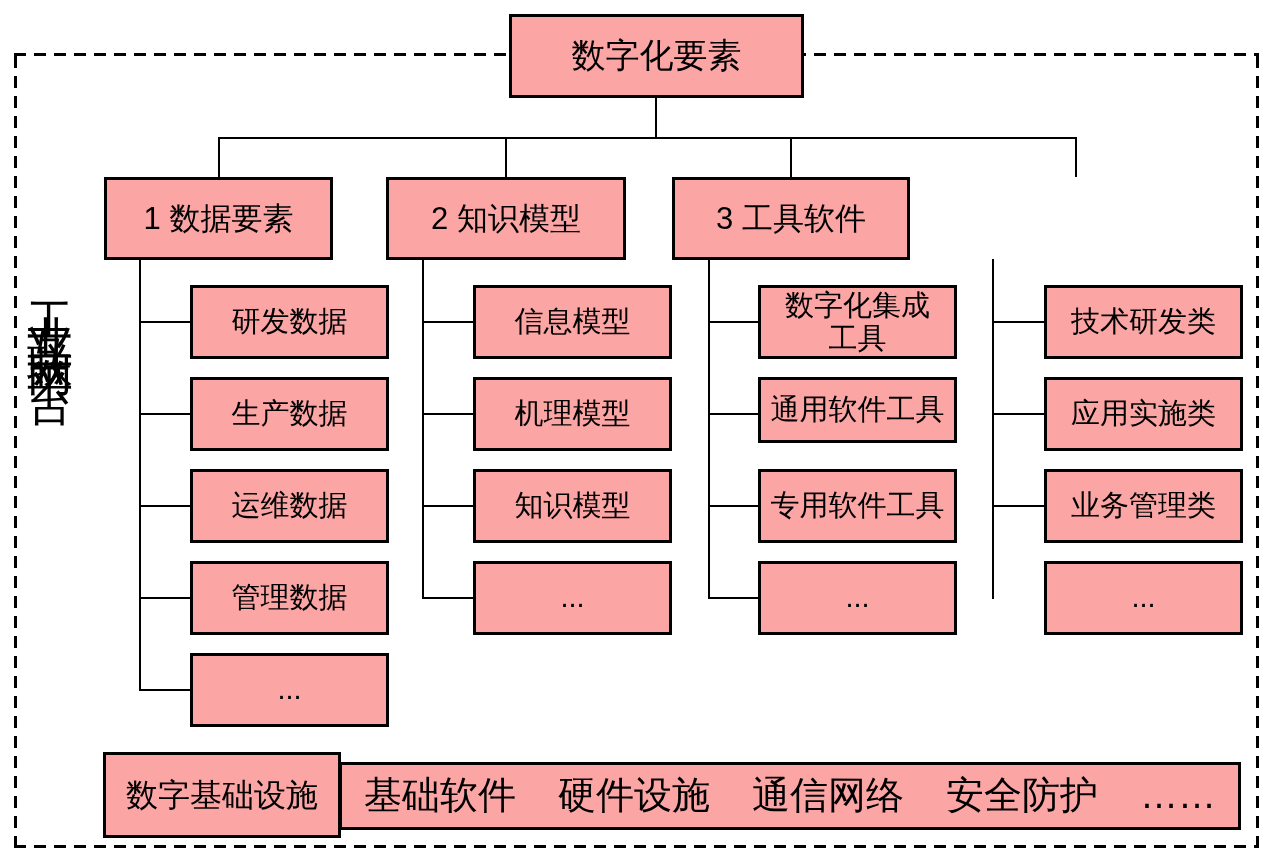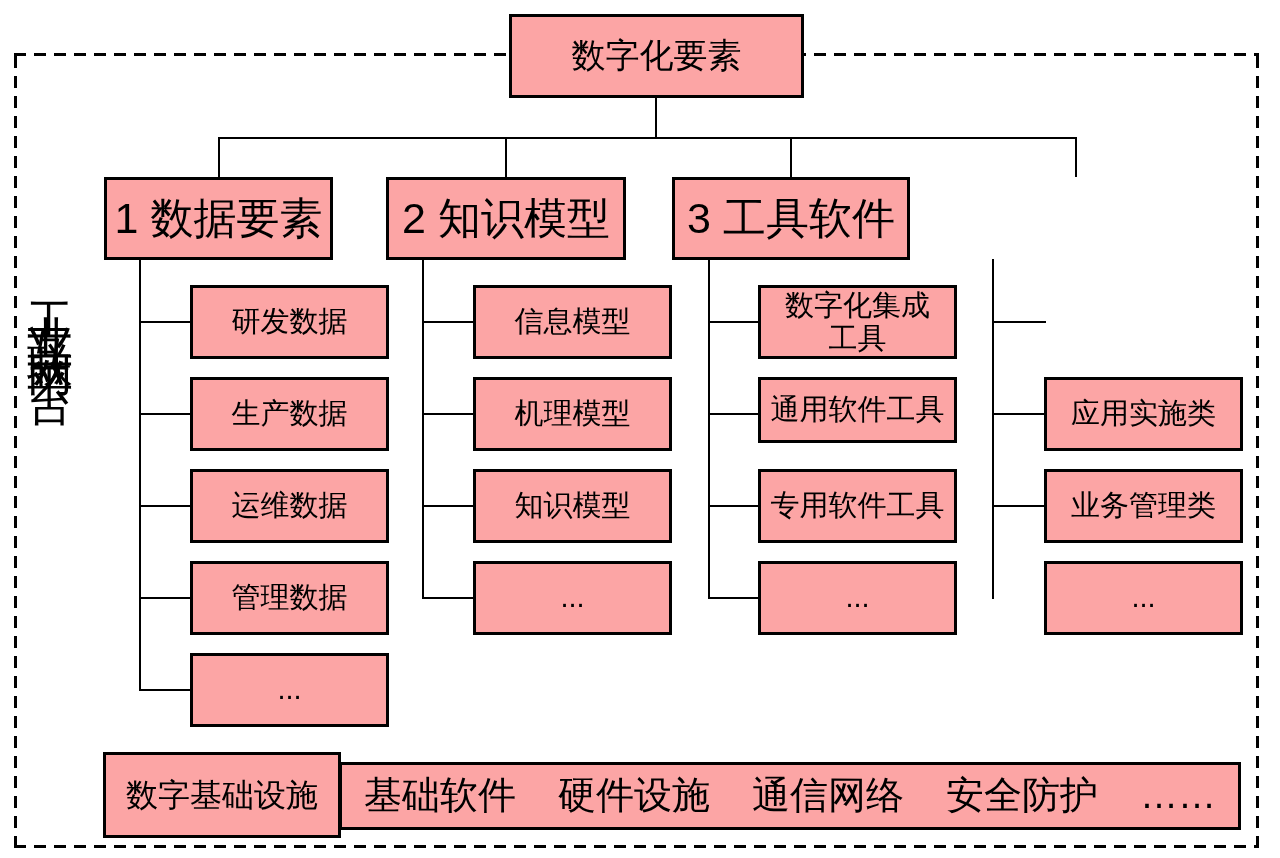--- a/index.html
+++ b/index.html
@@ -19,21 +19,21 @@
     background-position:0 0,0 100%,0 0,100% 0;
     background-repeat:no-repeat;
   }
   .ln{position:absolute;background:#000;z-index:2;}
   .box{
     position:absolute;background:#fca5a5;border:3px solid #000;box-sizing:border-box;
     display:flex;align-items:center;justify-content:center;text-align:center;
     z-index:3;white-space:pre-line;line-height:1.15;
   }
   .root-box{font-size:34px;}
-  .branch-box{font-size:43px;}
+  .branch-box{font-size:31px;}
   .child-box{font-size:29px;}
   .infra-box{font-size:32px;z-index:4;}
   .items-box{font-size:38px;gap:42px;}
   .items-box span{white-space:nowrap;}
   .platform-label{
     position:absolute;left:28px;top:266px;z-index:2;
     writing-mode:vertical-lr;text-orientation:upright;
     font-size:46px;letter-spacing:13px;line-height:1;
   }
 </style>
@@ -93,20 +93,21 @@
   <div class="box child-box" style="left:473px;top:469px;width:199px;height:74px;">知识模型</div>
   <div class="box child-box" style="left:473px;top:377px;width:199px;height:74px;">机理模型</div>
   <div class="box child-box" style="left:473px;top:561px;width:199px;height:74px;">...</div>
 
   <div class="box child-box" style="left:758px;top:285px;width:199px;height:74px;">数字化集成
 工具</div>
   <div class="box child-box" style="left:758px;top:377px;width:199px;height:66px;">通用软件工具</div>
   <div class="box child-box" style="left:758px;top:469px;width:199px;height:74px;">专用软件工具</div>
   <div class="box child-box" style="left:758px;top:561px;width:199px;height:74px;">...</div>
 
+  <div class="box child-box" style="left:1044px;top:285px;width:199px;height:74px;">技术研发类</div>
   <div class="box child-box" style="left:1044px;top:469px;width:199px;height:74px;">业务管理类</div>
   <div class="box child-box" style="left:1044px;top:377px;width:199px;height:74px;">应用实施类</div>
   <div class="box child-box" style="left:1044px;top:561px;width:199px;height:74px;">...</div>
 
   <div class="box items-box" style="left:339px;top:762px;width:902px;height:68px;">
     <span>基础软件</span>
     <span>硬件设施</span>
     <span>通信网络</span>
     <span>安全防护</span>
     <span>……</span>

